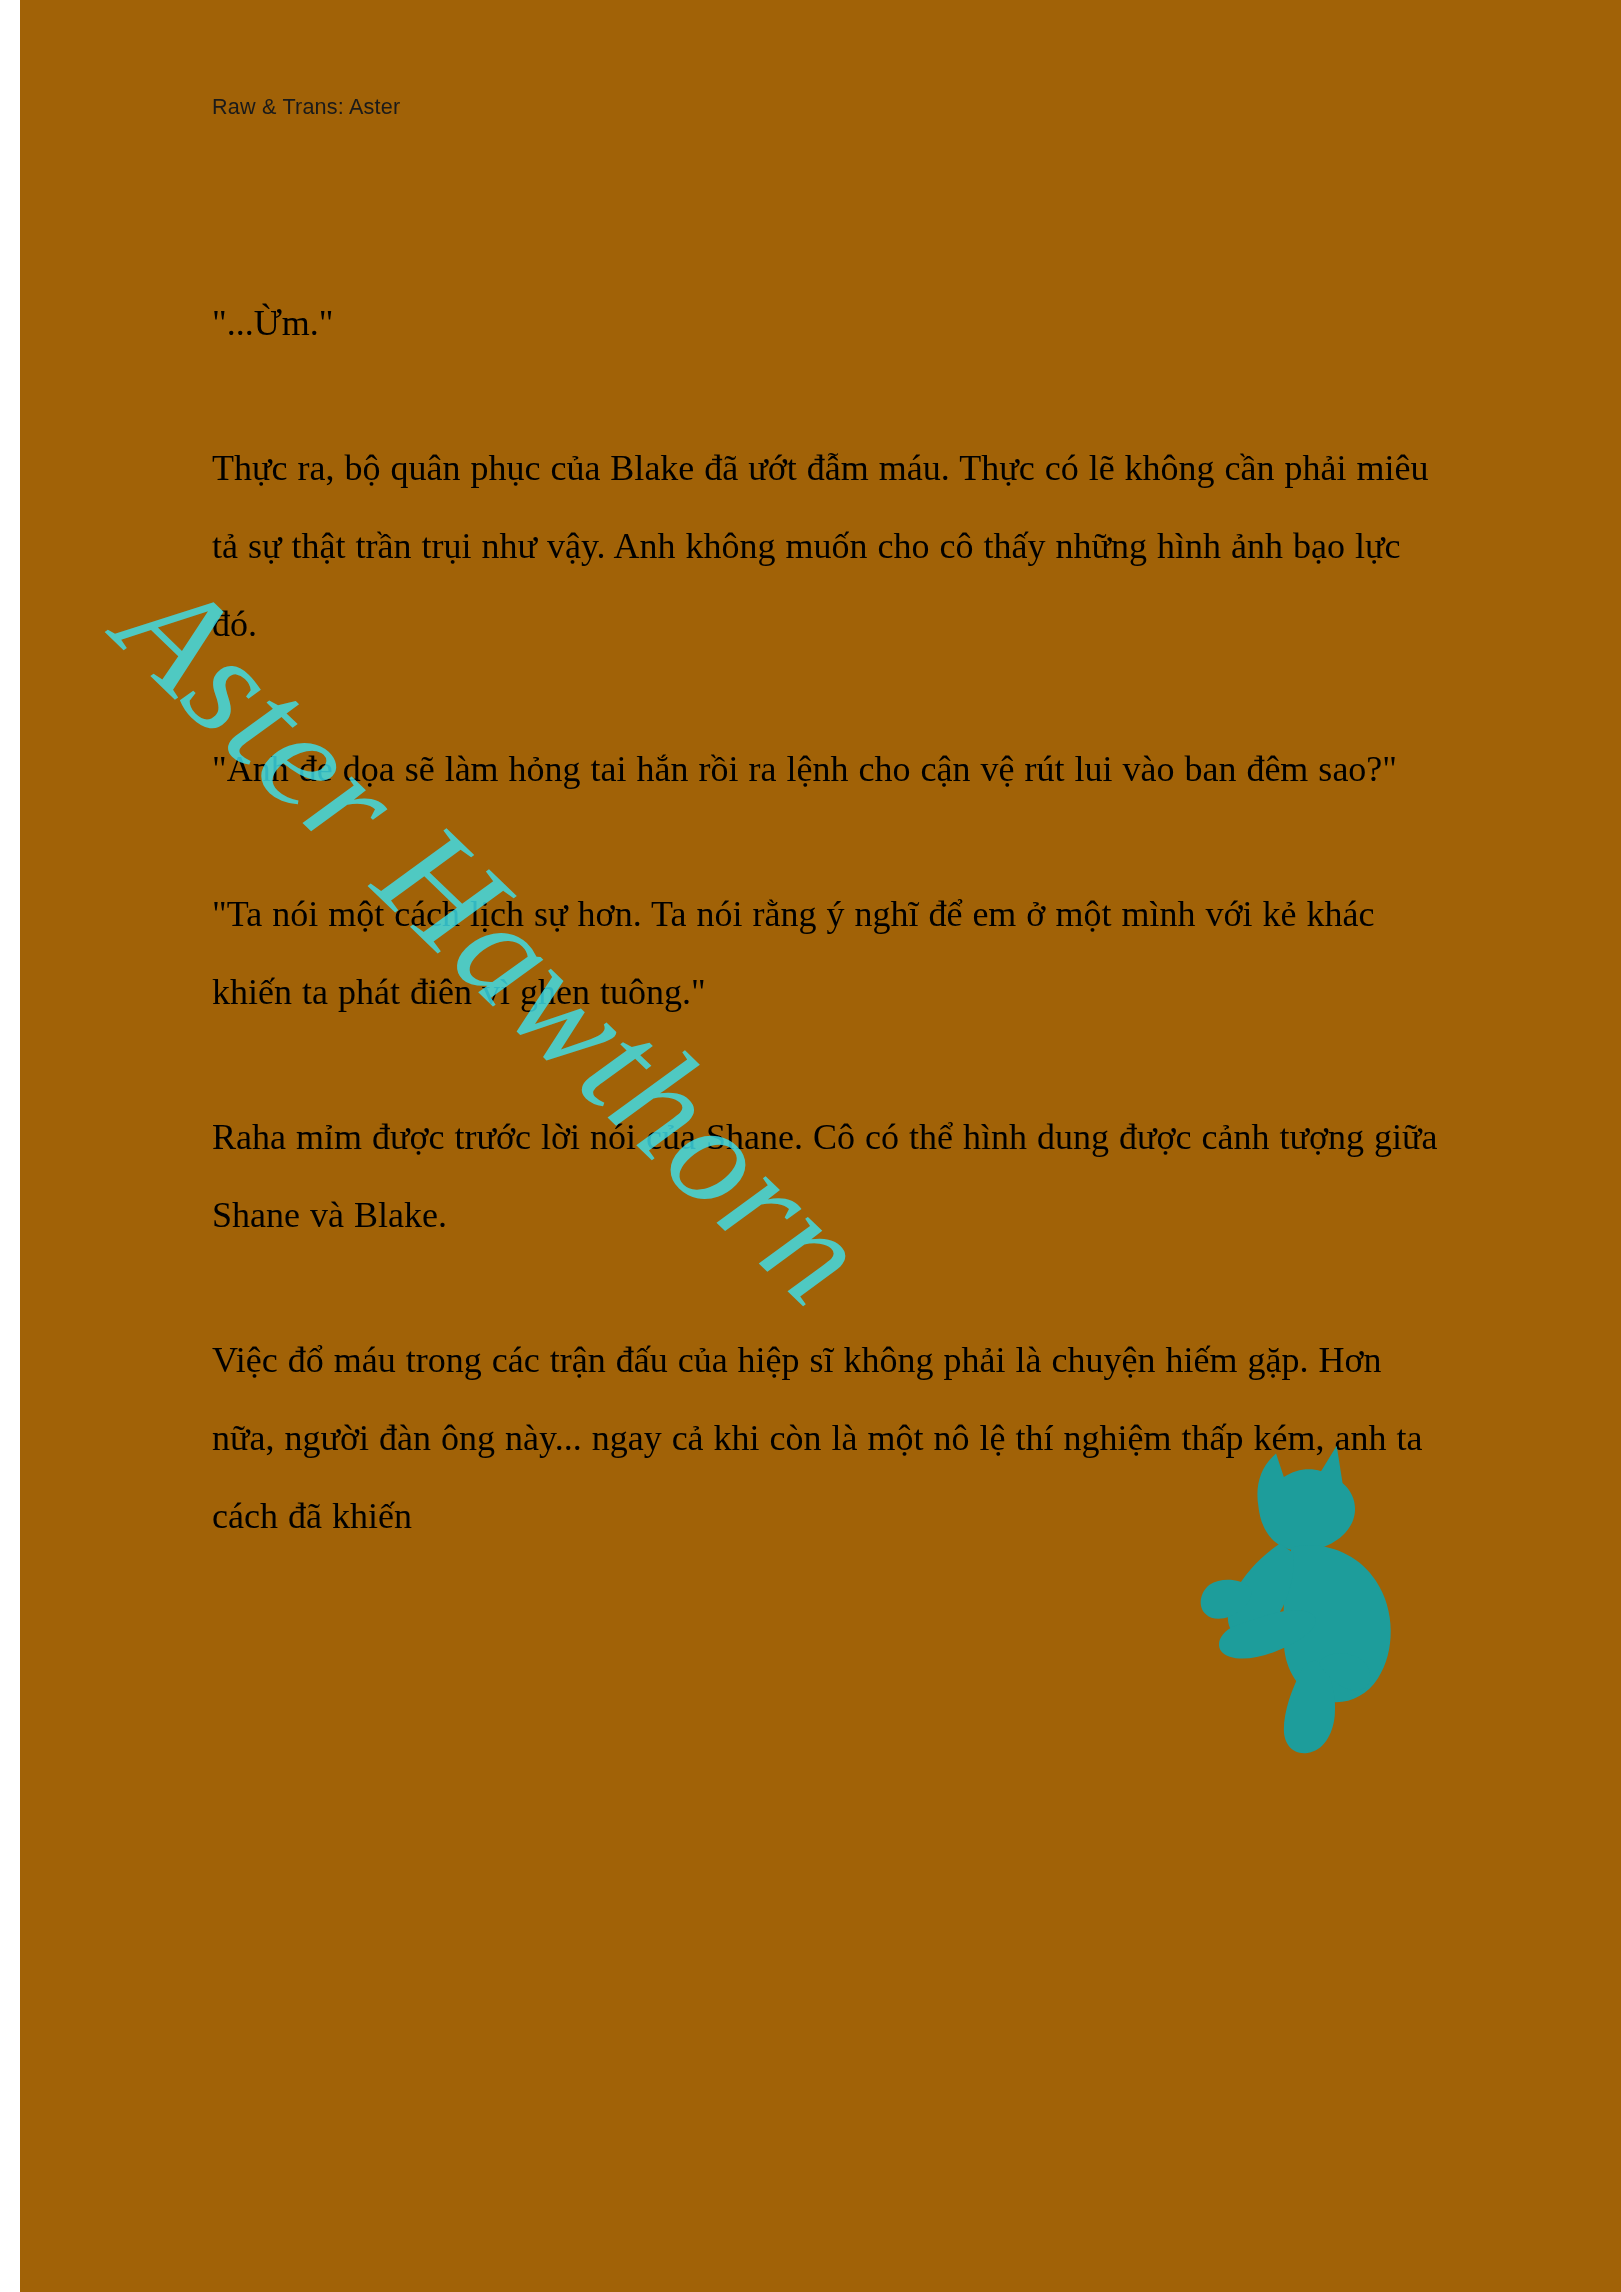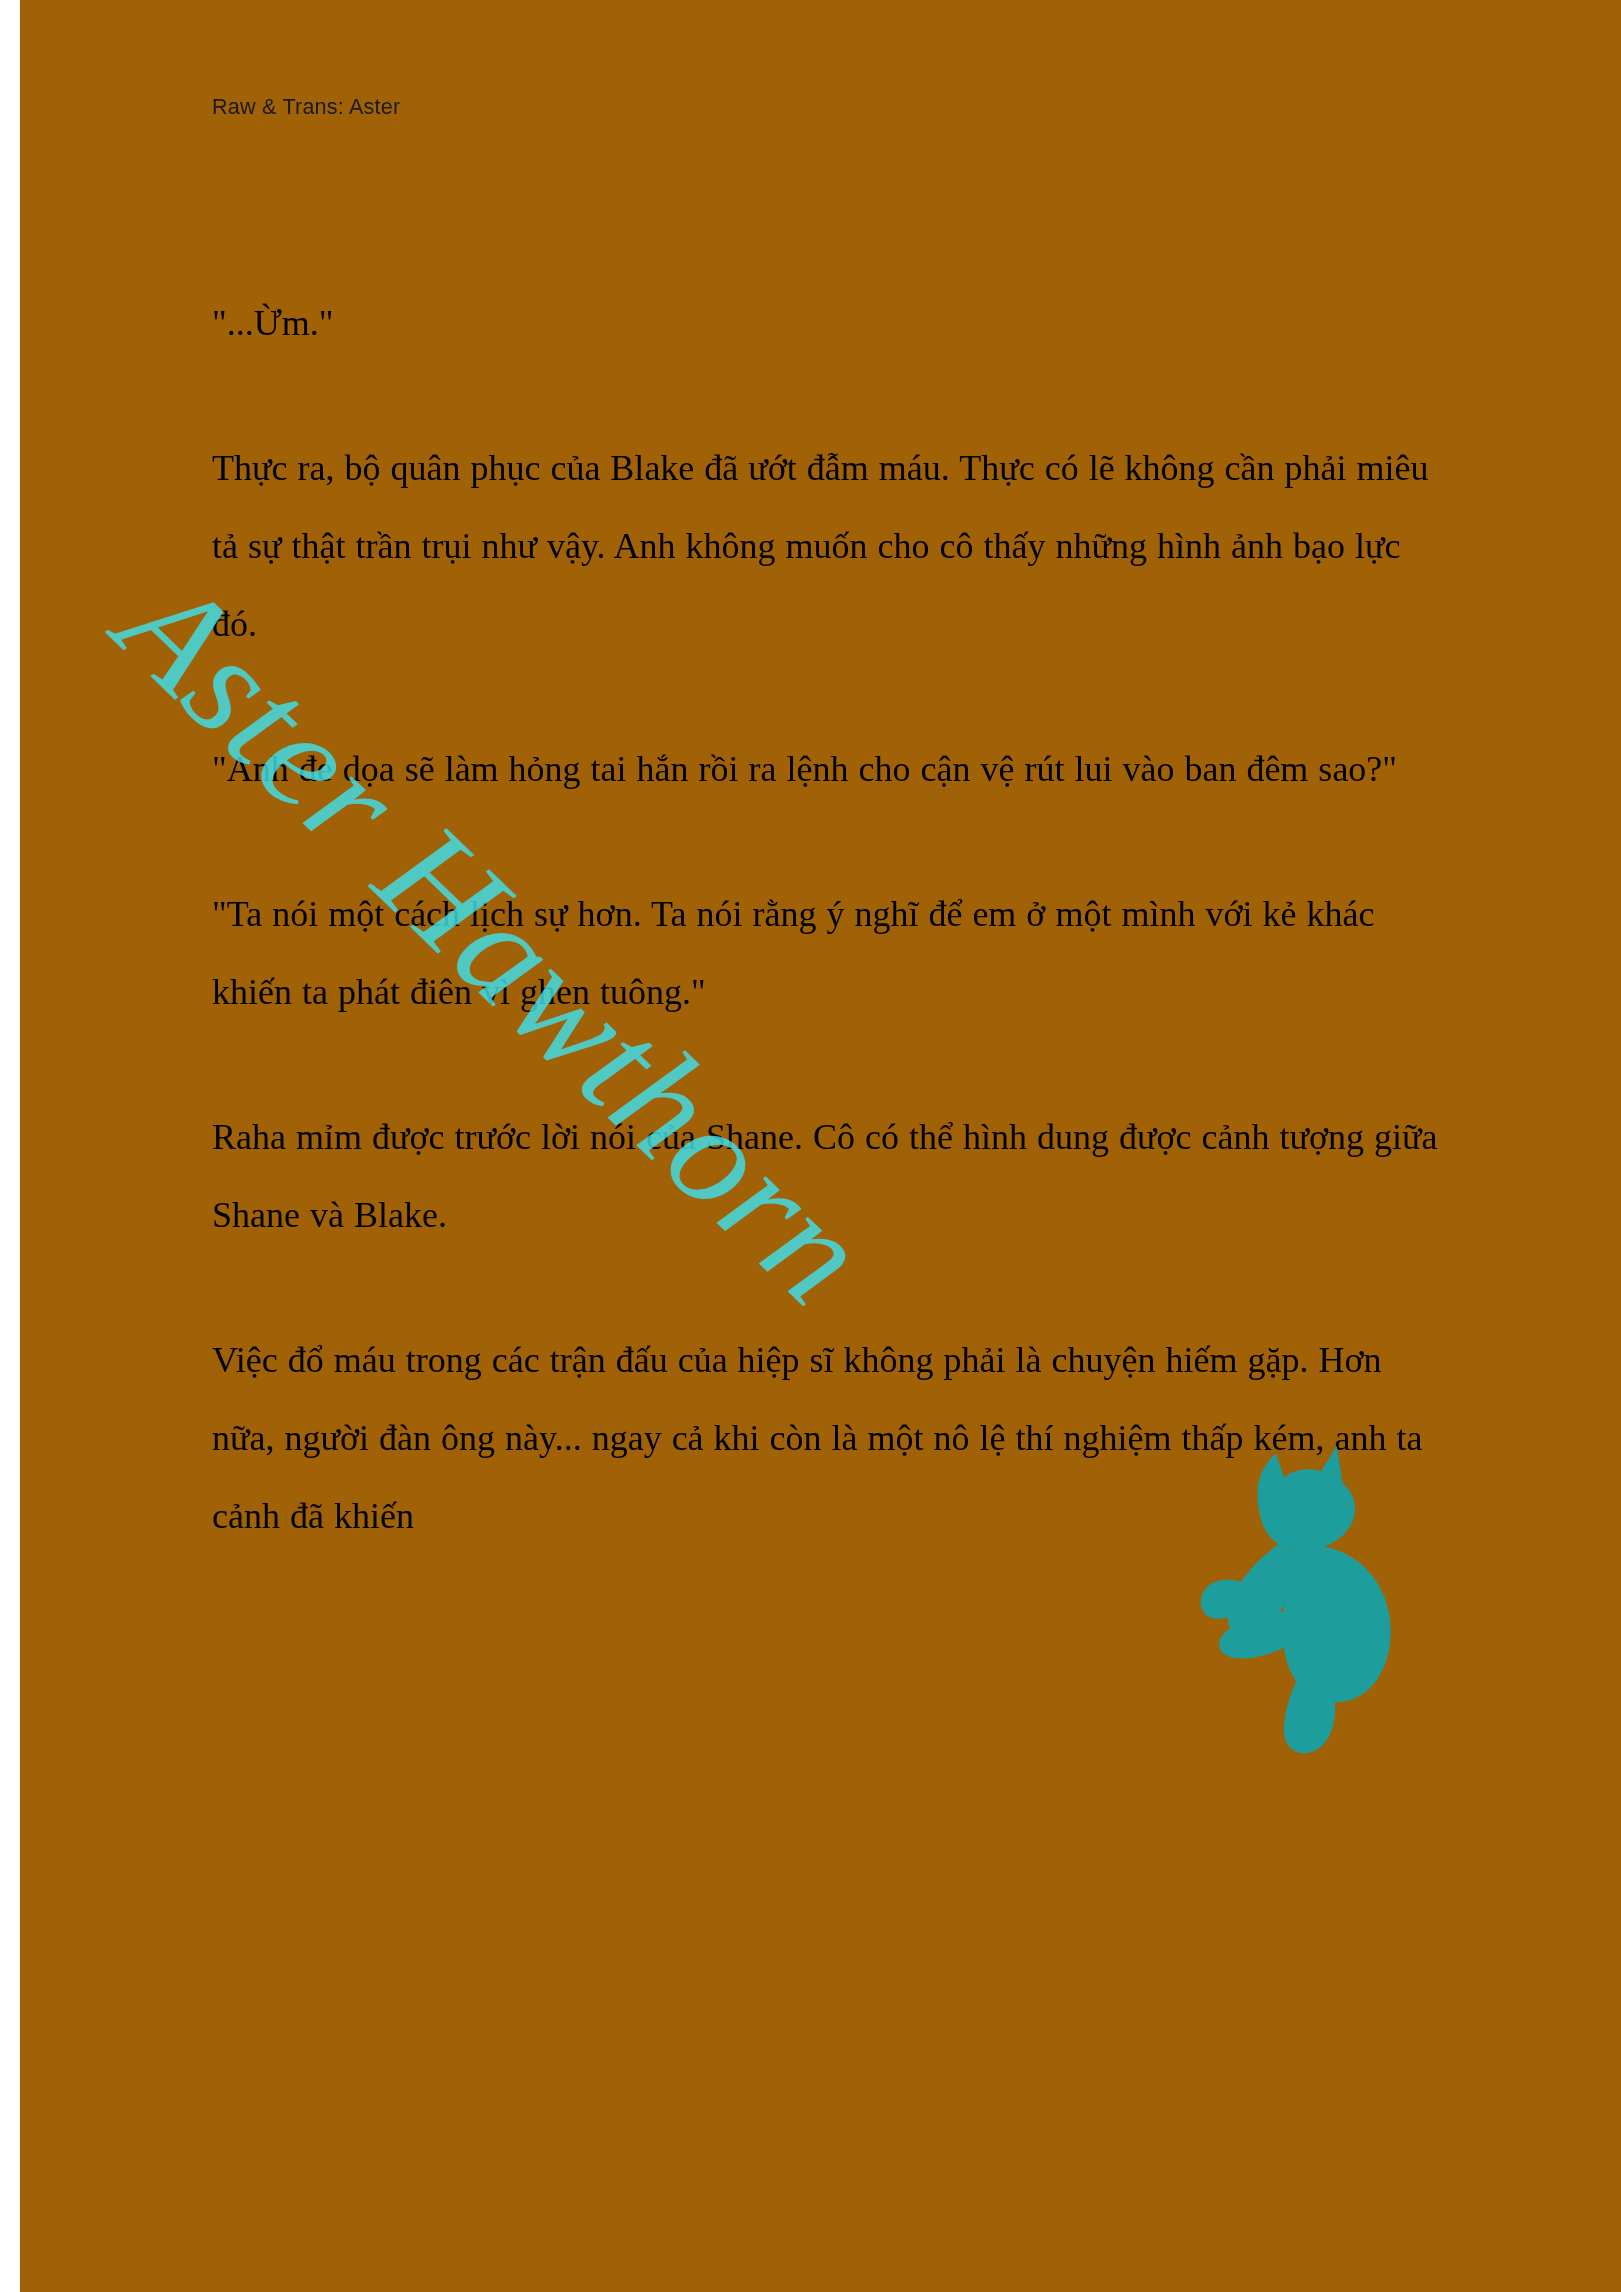--- a/index.html
+++ b/index.html
@@ -100,21 +100,21 @@
 <div class="page">
 
   <div class="page-header">Raw &amp; Trans: Aster</div>
 
   <div class="body-column">
     <p class="para tight-lead">"...Ừm."</p>
     <p class="para">Thực ra, bộ quân phục của Blake đã ướt đẫm máu. Thực có lẽ không cần phải miêu tả sự thật trần trụi như vậy. Anh không muốn cho cô thấy những hình ảnh bạo lực đó.</p>
     <p class="para">"Anh đe dọa sẽ làm hỏng tai hắn rồi ra lệnh cho cận vệ rút lui vào ban đêm sao?"</p>
     <p class="para">"Ta nói một cách lịch sự hơn. Ta nói rằng ý nghĩ để em ở một mình với kẻ khác khiến ta phát điên vì ghen tuông."</p>
     <p class="para">Raha mỉm được trước lời nói của Shane. Cô có thể hình dung được cảnh tượng giữa Shane và Blake.</p>
-    <p class="para">Việc đổ máu trong các trận đấu của hiệp sĩ không phải là chuyện hiếm gặp. Hơn nữa, người đàn ông này... ngay cả khi còn là một nô lệ thí nghiệm thấp kém, anh ta cảnh đã khiến</p>
+    <p class="para">Việc đổ máu trong các trận đấu của hiệp sĩ không phải là chuyện hiếm gặp. Hơn nữa, người đàn ông này... ngay cả khi còn là một nô lệ thí nghiệm thấp kém, anh ta cách đã khiến</p>
   </div>
 
   <div class="watermark">
     <span class="watermark-text">Aster Hawthorn</span>
   </div>
 
   <div class="cat-mark">
     <svg viewBox="0 0 280 340" xmlns="http://www.w3.org/2000/svg" aria-hidden="true">
       <g fill="#1d9d9b">
 

